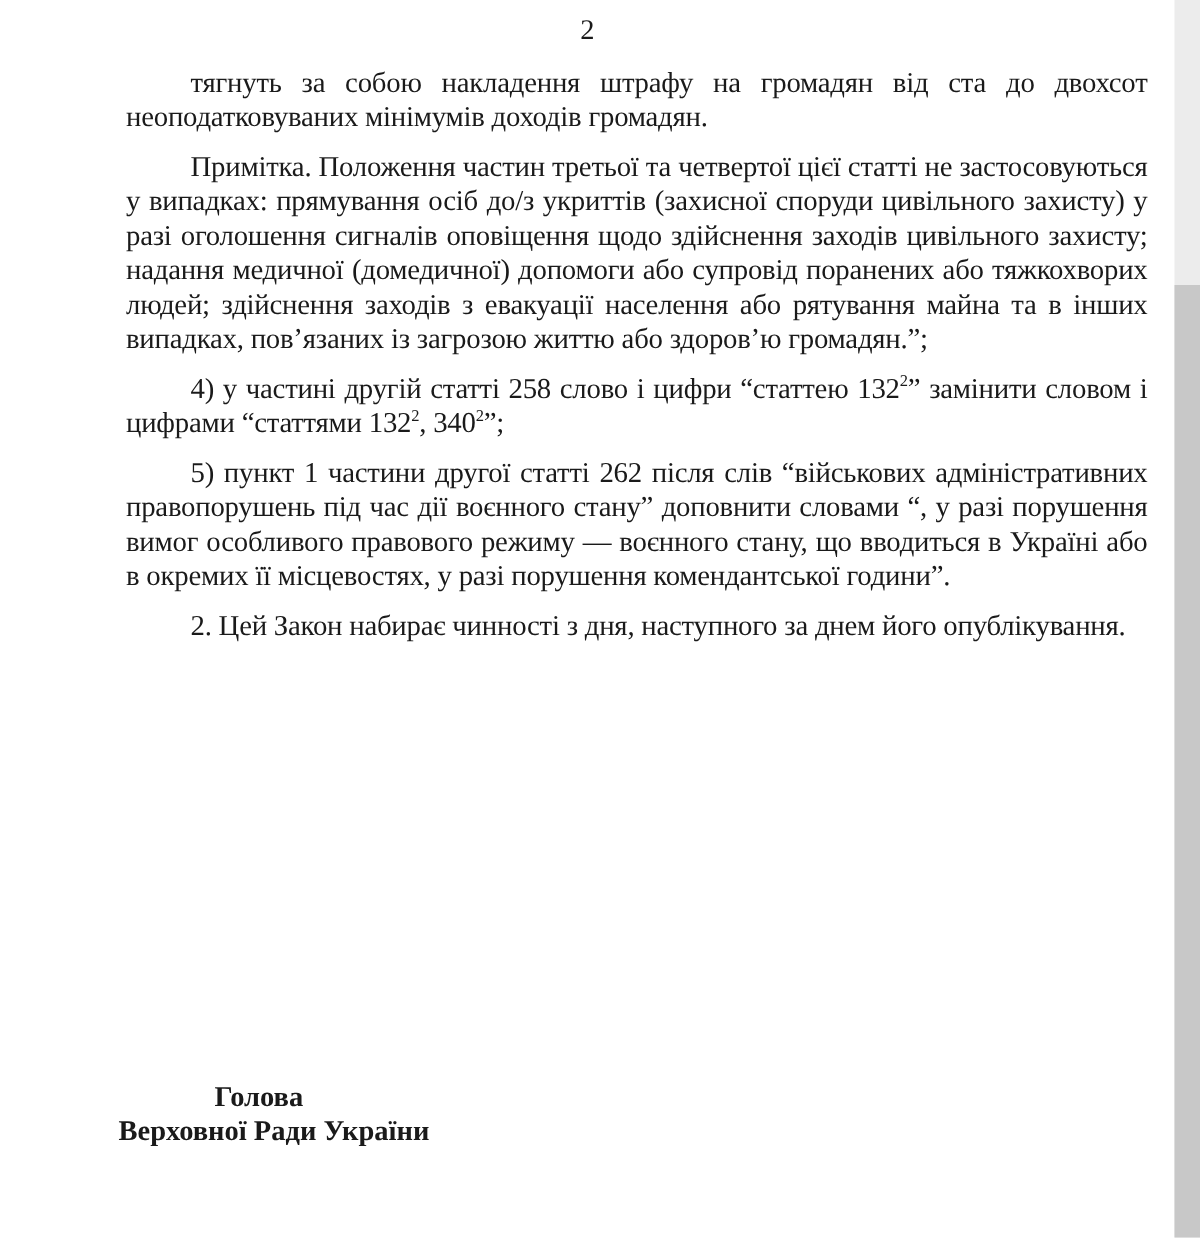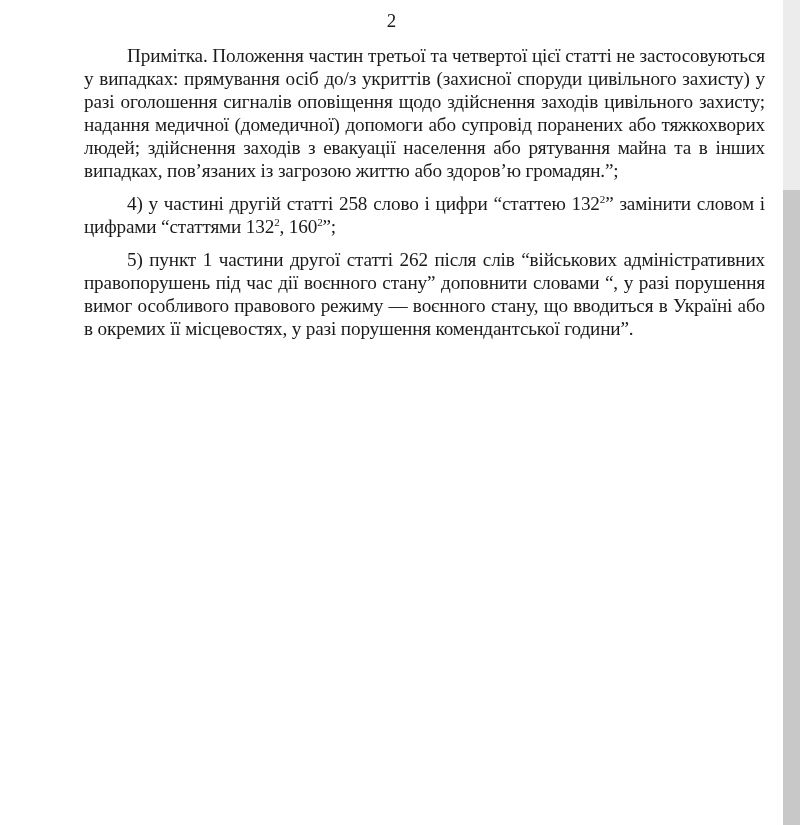--- a/index.html
+++ b/index.html
@@ -22,25 +22,31 @@
   .scrollbar-track { position:absolute; left:783px; top:0; width:17px; height:825px; background:#ececec; }
   .scrollbar-thumb { position:absolute; left:783px; top:190px; width:17px; height:635px; background:#c8c8c8; }
 </style>
 </head>
 <body>
 
 <div class="page">
   <div class="page-num">2</div>
 
   <div class="content">
+    <p class="para">тягнуть за собою накладення штрафу на громадян від ста до двохсот неоподатковуваних мінімумів доходів громадян.</p>
     <p class="para">Примітка. Положення частин третьої та четвертої цієї статті не застосовуються у випадках: прямування осіб до/з укриттів (захисної споруди цивільного захисту) у разі оголошення сигналів оповіщення щодо здійснення заходів цивільного захисту; надання медичної (домедичної) допомоги або супровід поранених або тяжкохворих людей; здійснення заходів з евакуації населення або рятування майна та в інших випадках, пов’язаних із загрозою життю або здоров’ю громадян.”;</p>
 
 
-    <p class="para"><span>4) у частині другій статті 258 слово і цифри “статтею 132</span><sup>2</sup><span>” замінити словом і цифрами “статтями 132</span><sup>2</sup><span>, 160</span><sup>2</sup><span>”;</span></p>
+    <p class="para"><span>4) у частині другій статті 258 слово і цифри “статтею 132</span><sup>2</sup><span>” замінити словом і цифрами “статтями 132</span><sup>2</sup><span>, 340</span><sup>2</sup><span>”;</span></p>
 
     <p class="para">5) пункт 1 частини другої статті 262 після слів “військових адміністративних правопорушень під час дії воєнного стану” доповнити словами “, у разі порушення вимог особливого правового режиму — воєнного стану, що вводиться в Україні або в окремих її місцевостях, у разі порушення комендантської години”.</p>
 
+    <p class="para">2. Цей Закон набирає чинності з дня, наступного за днем його опублікування.</p>
   </div>
 
+  <div class="signature">
+    <div class="title1">Голова</div>
+    <div>Верховної Ради України</div>
+  </div>
 </div>
 
 <div class="scrollbar-track" style="background: rgb(236, 236, 236);"></div>
 <div class="scrollbar-thumb" style="background: rgb(200, 200, 200);"></div>
 
 </body></html>

